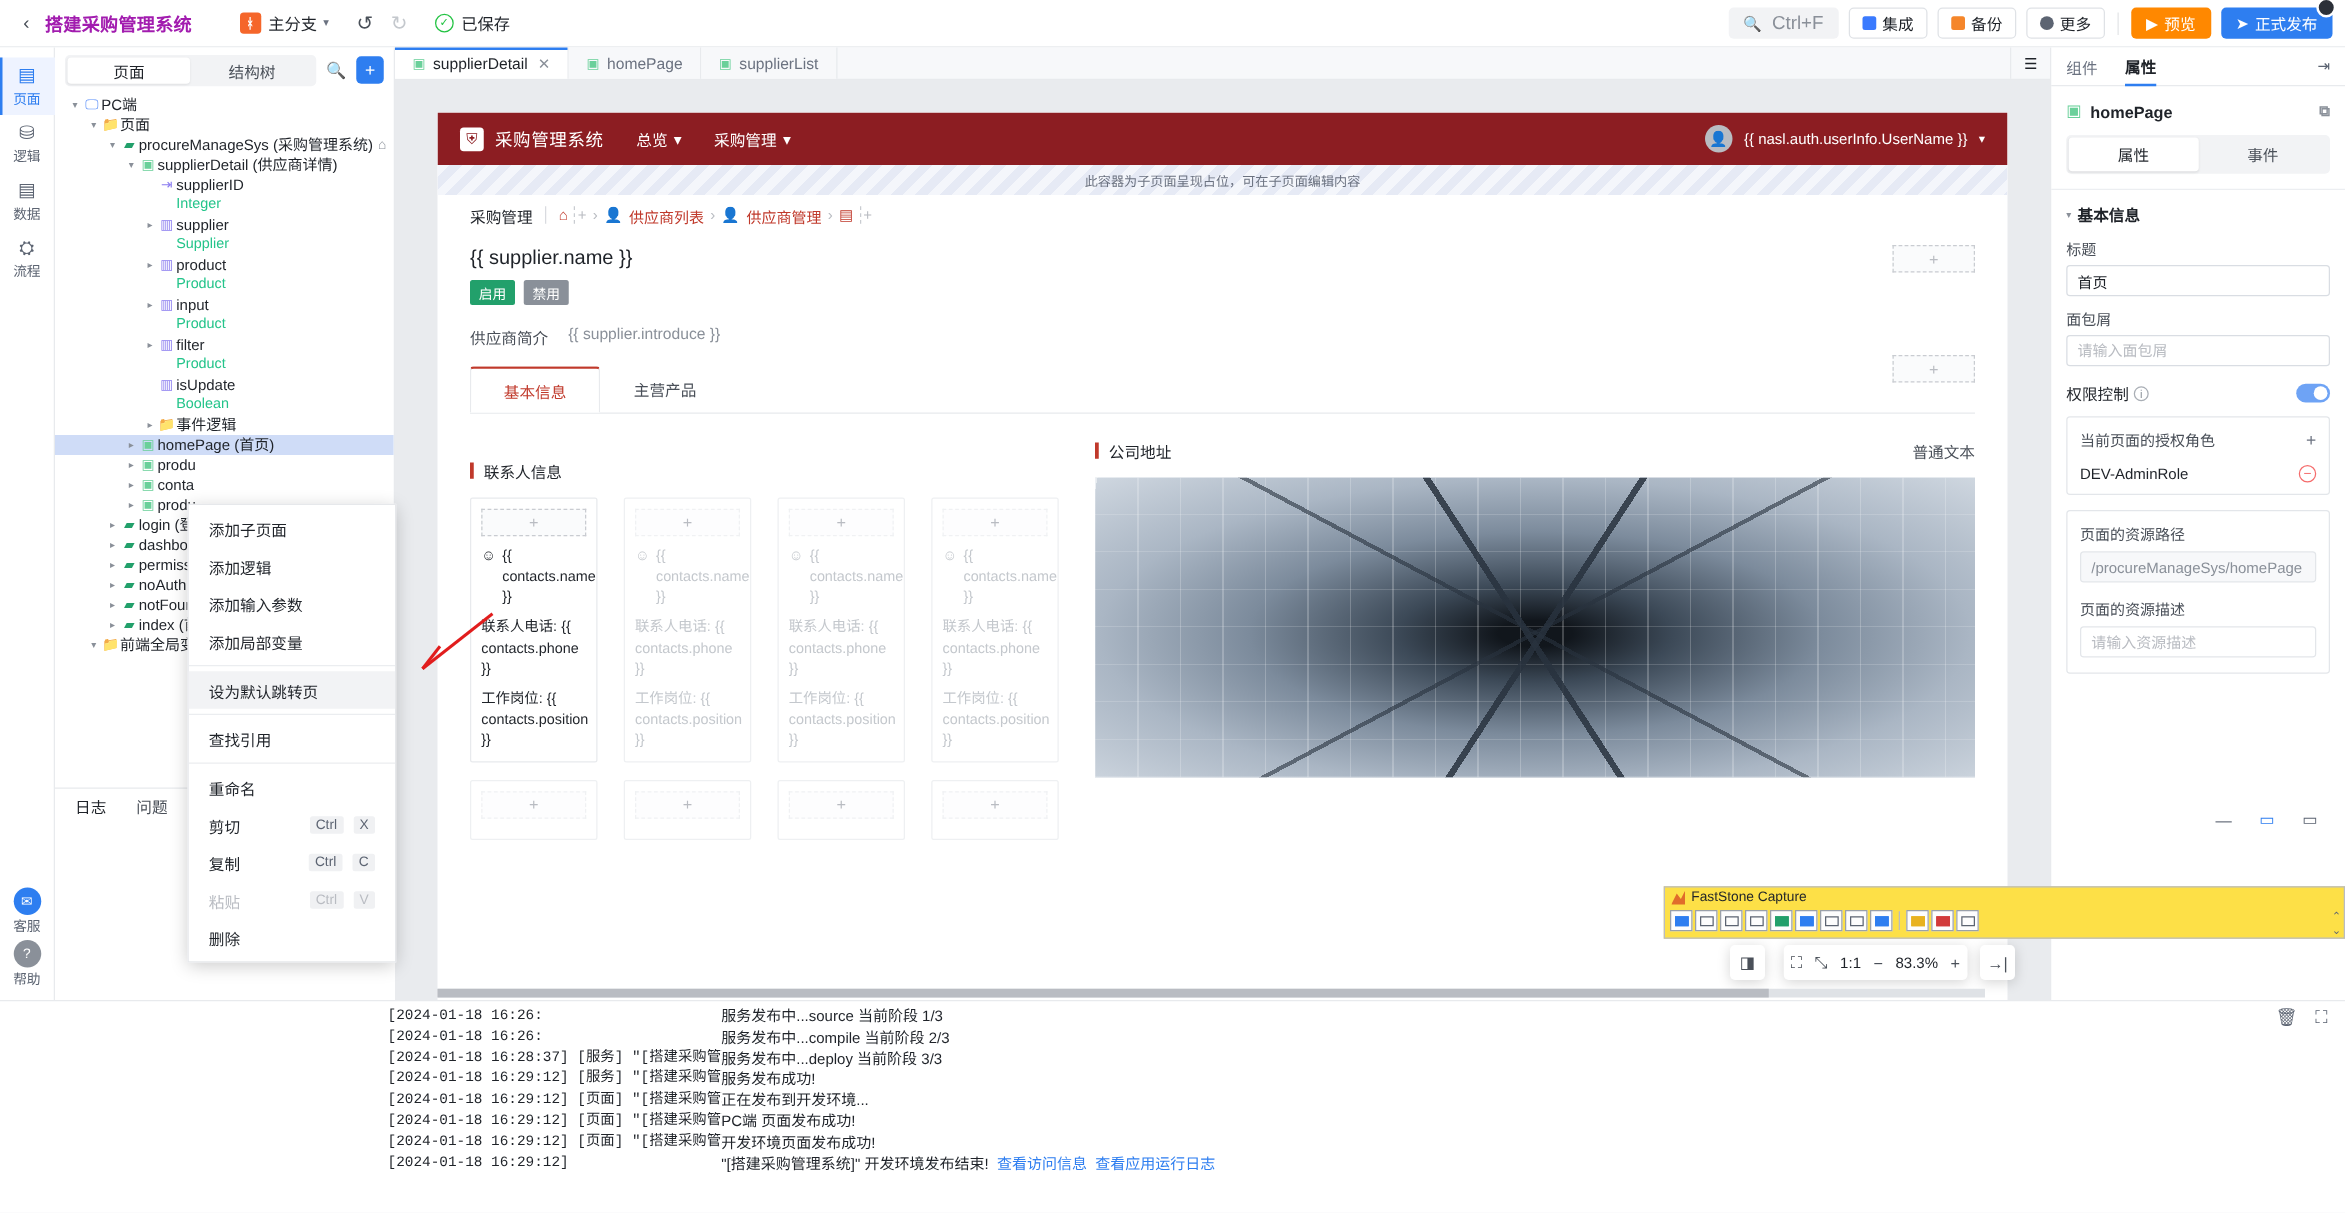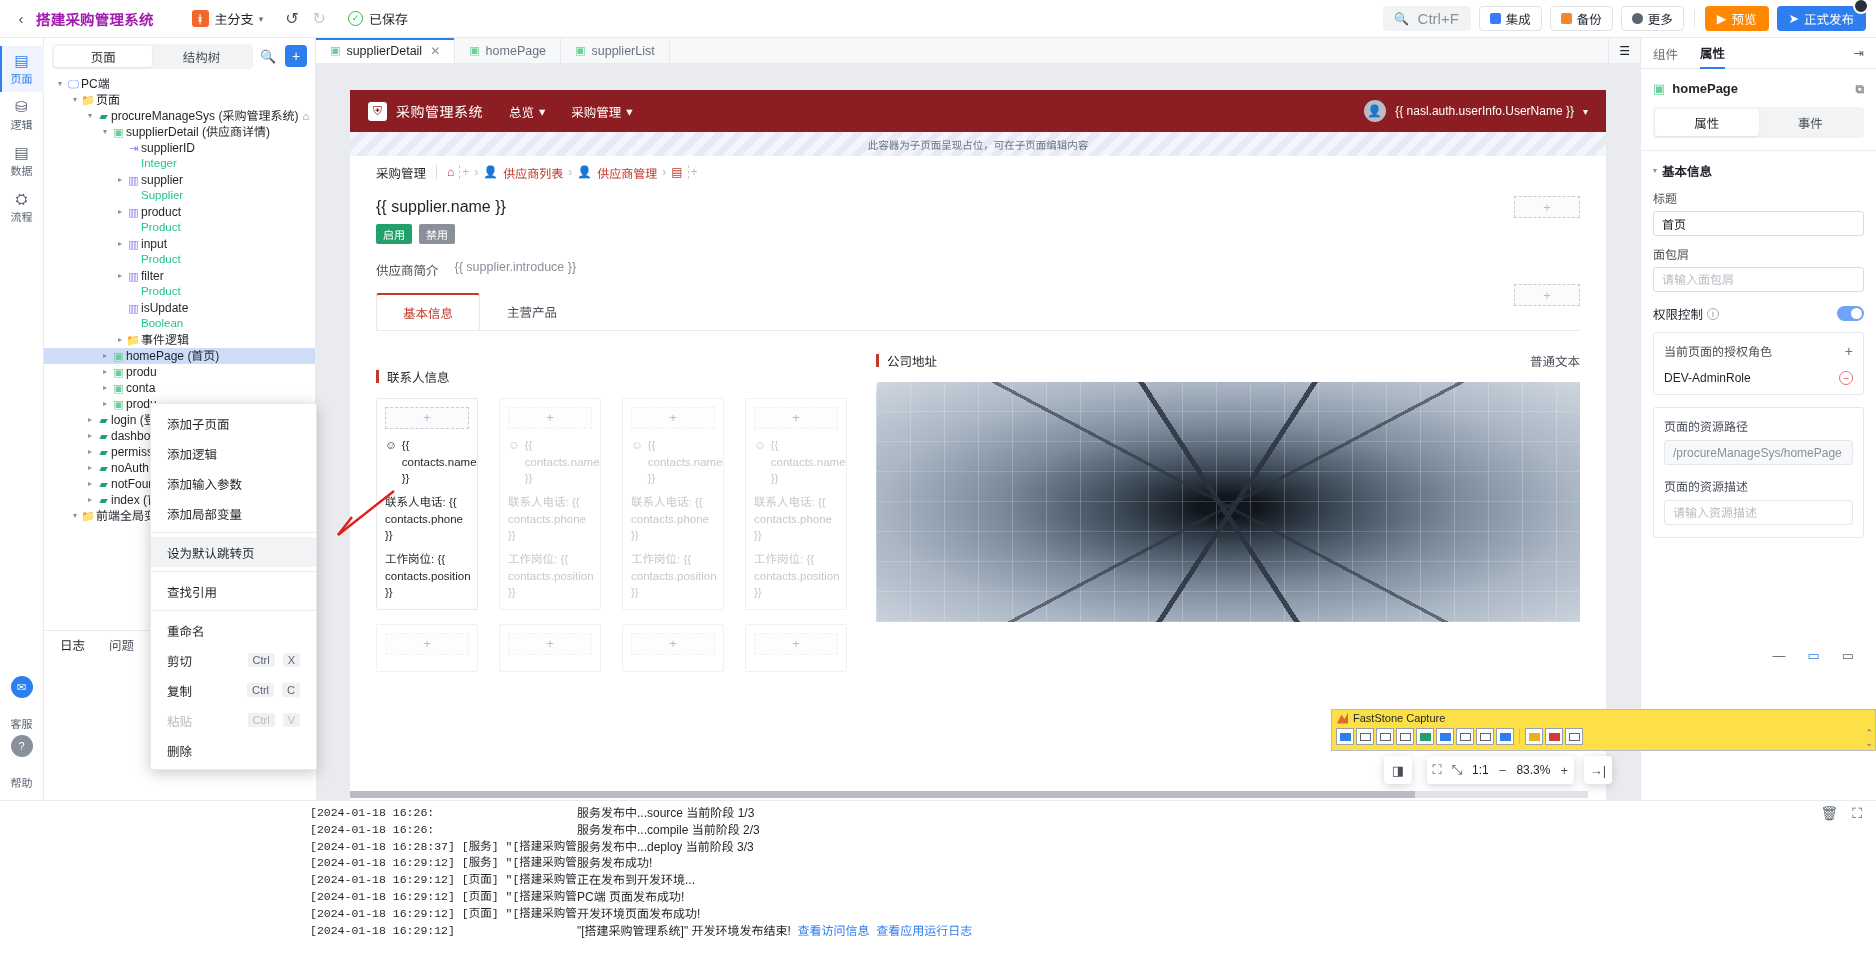--- a/index.html
+++ b/index.html
@@ -80,21 +80,21 @@
   .rail-item.active { background: #eef3ff; color: #2e7ef0; }
   .rail-item.active::before { content:""; position:absolute; left:0; top:0; bottom:0; width:2.5px; background:#2e7ef0; }
   .rail-ico { font-size: 15px; line-height: 1; }
   .rail-lbl { font-size: 11px; }
   .rail-bottom { margin-top: auto; padding-bottom: 10px; display: flex; flex-direction: column; gap: 4px; }
   .rail-circ {
     width: 22px; height: 22px; border-radius: 50%; background: #2e7ef0; color: #fff;
     display: flex; align-items: center; justify-content: center; font-size: 11px; margin: 0 auto;
   }
   .rail-circ.gray { background: #8a9099; }
-  .rail-sub { font-size: 11px; color: #5c6472; text-align: center; margin-top: 17px; }
+  .rail-sub { font-size: 11px; color: #5c6472; text-align: center; margin-top: 0; }
 
   
   .treepanel {
     width: 272px; flex: 0 0 272px; border-right: 1px solid #e8eaed;
     display: flex; flex-direction: column; background: #fff; min-height: 0;
   }
   .tree-head { height: 36px; display: flex; align-items: center; padding: 0 8px; gap: 6px; }
   .seg {
     flex: 1 1 auto; height: 25px; background: #f2f3f5; border-radius: 4px;
     display: flex; padding: 2px;

